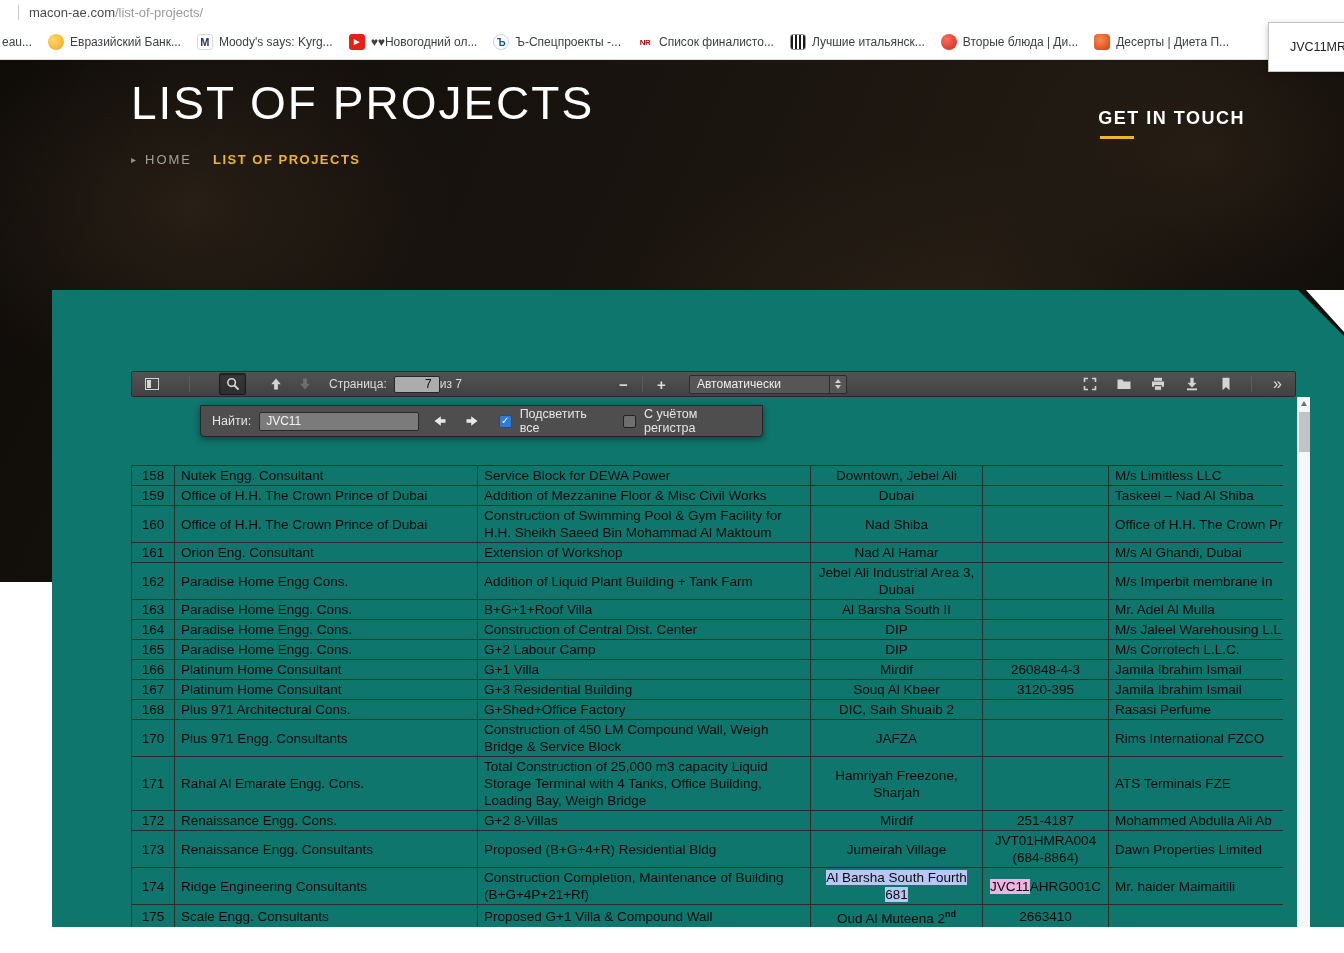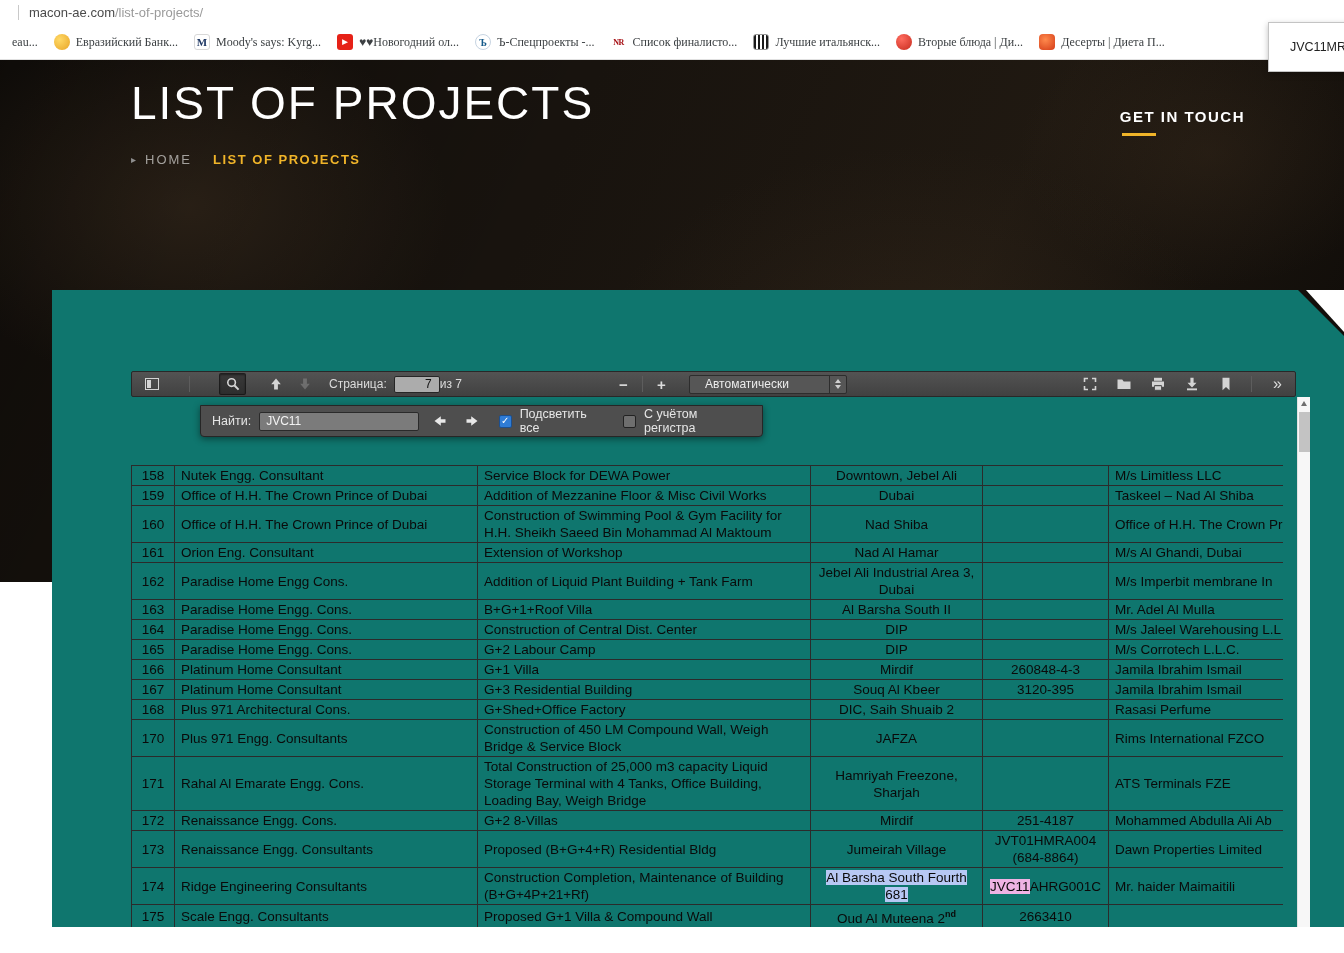--- a/index.html
+++ b/index.html
@@ -7,21 +7,21 @@
     font-family:"Liberation Sans", sans-serif; position:relative; }
 
   
   .url-bar { position:absolute; top:0; left:0; width:1344px; height:25px; background:#fff;
     display:flex; align-items:center; padding-left:0;margin-left:18px; }
   .url-sep { width:1px; height:15px; background:#c9c9c9; margin-right:10px; }
   .url-domain { font-size:13px; color:#4a4a4a; }
   .url-path { font-size:13px; color:#9a9a9a; }
 
   .bookmarks-bar { position:absolute; top:25px; left:0; width:1344px; height:35px; background:#fff;
-    border-bottom:1px solid #e0e0e0; display:flex; align-items:center; padding-left:12px;font-family:Liberation Serif, serif; }
+    border-bottom:1px solid #e0e0e0; display:flex; align-items:center; padding-left:2px; }
   .bm-list { display:flex; align-items:center; gap:16px; }
   .bm { display:flex; align-items:center; gap:6px; cursor:pointer; }
   .bm-label { font-size:12px; color:#3c4043; white-space:nowrap; }
   .fav { width:16px; height:16px; border-radius:3px; display:flex; align-items:center;
     justify-content:center; font-weight:bold; flex:none; }
   .fav-coin { border-radius:50%; background:radial-gradient(circle at 35% 35%, #ffd966, #e8a426); }
   .fav-moodys { background:#fff; border:1px solid #d8d8d8; color:#1f3864; font-size:11px; }
   .fav-youtube { background:#e62117; color:#fff; font-size:7px; border-radius:3px; }
   .fav-kommersant { background:#fff; border:1px solid #c7d4e2; border-radius:50%; color:#155a8a; font-size:10px; }
   .fav-nr { background:#fff; color:#a50d12; font-size:8px; letter-spacing:-0.5px; }
@@ -40,21 +40,21 @@
       radial-gradient(ellipse 520px 360px at 68% 58%, rgba(64,48,32,.32), transparent 60%),
       radial-gradient(ellipse 320px 220px at 90% 18%, rgba(84,62,40,.22), transparent 60%),
       linear-gradient(115deg, rgba(0,0,0,.40) 0%, transparent 38%, rgba(52,40,26,.28) 68%, rgba(0,0,0,.45) 100%); }
   .hero h1 { position:absolute; left:131px; top:16px; font-size:46px; font-weight:300;
     letter-spacing:2px; color:#fff; }
   .crumbs { position:absolute; left:131px; top:92px; display:flex; align-items:center; }
   .crumb-marker { color:#8f8f8f; font-size:10px; margin-right:9px; }
   .crumb-home { color:#a3a09c; font-size:13px; letter-spacing:2px; margin-right:21px; cursor:pointer; }
   .crumb-current { color:#f0b429; font-size:13px; font-weight:bold; letter-spacing:1.5px; cursor:pointer; }
   .cta { position:absolute; right:99px; top:48px; cursor:pointer; }
-  .cta span { color:#fff; font-size:15px; font-weight:bold; letter-spacing:1.5px; }
+  .cta span { color:#fff; font-size:18px; font-weight:bold; letter-spacing:1.5px; }
   .cta-underline { width:34px; height:3px; background:#f0b429; margin-top:7px; margin-left:2px; }
 
   
   .panel { position:absolute; left:52px; top:290px; width:1292px; height:637px; background:#0f766e;
     clip-path:polygon(0 0, 1246px 0, 1292px 46px, 1292px 100%, 0 100%); z-index:10; }
   .fold { position:absolute; left:1306px; top:290px; width:38px; height:42px; background:#fff;
     clip-path:polygon(0 0, 100% 0, 100% 100%); z-index:11; }
 
   
   .pdf-toolbar { position:absolute; left:79px; top:81px; width:1165px; height:26px;
@@ -65,21 +65,21 @@
   .tb.toggled { background:rgba(0,0,0,.30); border:1px solid rgba(0,0,0,.45);
     box-shadow:inset 0 1px 2px rgba(0,0,0,.45); }
   .tb.disabled { opacity:.45; cursor:default; }
   .tb-sep { width:1px; height:16px; background:#2e2e2e; border-right:1px solid #5d5d5d; margin:0 5px; flex:none; }
   .tb-label { color:#dcdcdc; font-size:12px; flex:none; }
   .page-input { width:46px; height:17px; background:#acacac; color:#111; border:1px solid #262626;
     border-radius:2px; font-size:12px; text-align:right; padding-right:7px; font-family:"Liberation Sans",sans-serif; }
   .glyph-btn { color:#dcdcdc; font-size:15px; font-weight:bold; }
   .tb-center { position:absolute; left:478px; top:1px; height:22px; display:flex; align-items:center; }
   .zoom-select { width:158px; height:19px; background:#565656; border:1px solid #2d2d2d; border-radius:2px;
-    color:#ececec; font-size:12px; display:flex; align-items:center; padding-left:15px;
+    color:#ececec; font-size:12px; display:flex; align-items:center; padding-left:7px;
     margin-left:14px; position:relative; cursor:pointer; }
   .spin { position:absolute; right:0; top:0; width:17px; height:100%; border-left:1px solid #2d2d2d;
     display:flex; flex-direction:column; align-items:center; justify-content:center; gap:2px; }
   .spin .tri-up { width:0; height:0; border-left:3.5px solid transparent; border-right:3.5px solid transparent;
     border-bottom:4.5px solid #cfcfcf; }
   .spin .tri-dn { width:0; height:0; border-left:3.5px solid transparent; border-right:3.5px solid transparent;
     border-top:4.5px solid #cfcfcf; }
   .tb-right { position:absolute; right:4px; top:1px; height:22px; display:flex; align-items:center; gap:7px; }
   .more-btn { color:#dcdcdc; font-size:16px; }
 

